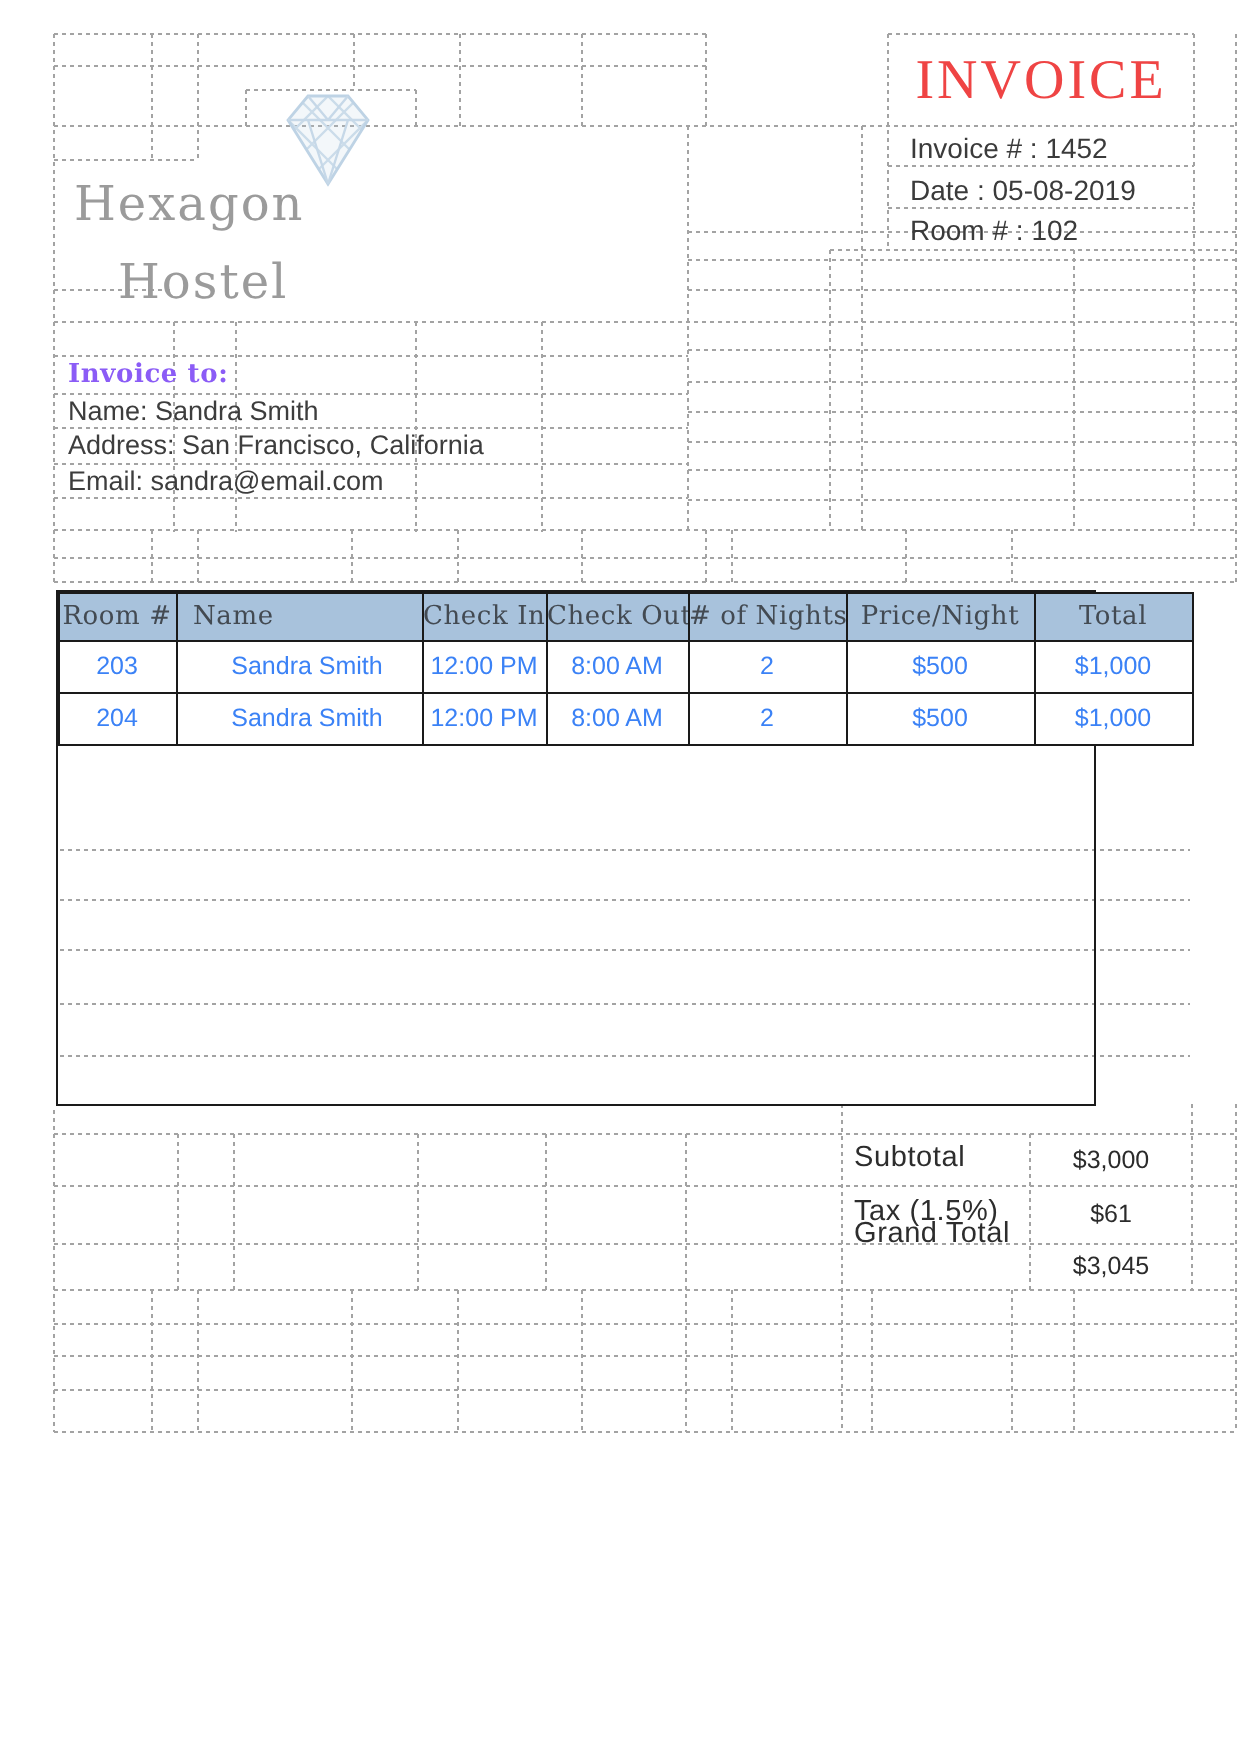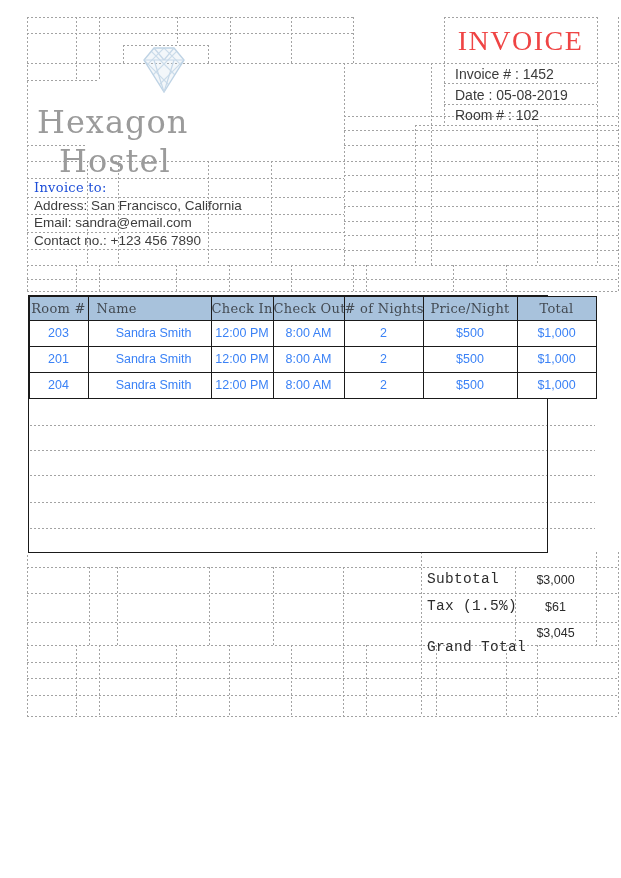--- a/index.html
+++ b/index.html
@@ -7,41 +7,41 @@
         font-family:"Liberation Sans",sans-serif;}
   svg.gridlines{position:absolute;left:0;top:0;z-index:0;}
   svg.gem{position:absolute;left:141px;top:45px;z-index:1;}
 
   .invoice-title{position:absolute;left:444px;top:20px;width:153px;height:42px;line-height:42px;
         text-align:center;font-family:"Liberation Serif",serif;font-size:28px;letter-spacing:1.5px;
         color:#ef4444;z-index:3;}
   .meta{position:absolute;left:455px;height:20px;line-height:20px;font-size:14px;color:#3b3b3b;z-index:3;white-space:nowrap;}
   .m0{top:64px;} .m1{top:85px;} .m2{top:105px;}
 
-  .logo{position:absolute;left:37px;top:83px;font-family:"DejaVu Serif",serif;font-size:32px;
-        line-height:39px;color:#9b9b9b;letter-spacing:1px;z-index:3;margin-top:20px;}
+  .logo{position:absolute;left:37px;top:83px;font-family:"DejaVu Serif",serif;font-size:24px;
+        line-height:39px;color:#9b9b9b;letter-spacing:1px;z-index:3;}
   .logo .l2{margin-left:22px;}
 
-  .billto-h{position:absolute;left:34px;top:180px;font-family:"DejaVu Serif",serif;font-weight:normal;
-        font-size:13px;color:#1d4ed8;letter-spacing:.3px;z-index:3;}
+  .billto-h{position:absolute;left:34px;top:180px;font-family:"DejaVu Serif",serif;font-weight:bold;
+        font-size:13px;color:#8b5cf6;letter-spacing:.3px;z-index:3;}
   .billto{position:absolute;left:34px;top:197px;font-size:13.5px;color:#3d3d3d;line-height:17.4px;z-index:3;}
 
   .table-frame{position:absolute;left:27.5px;top:294.5px;width:520px;height:258px;
         border:1.6px solid #1a1a1a;box-sizing:border-box;z-index:2;background:transparent;}
   .table-frame table{width:100%;border-collapse:collapse;table-layout:fixed;}
   .table-frame th{background:#a8c2dc;font-family:"DejaVu Serif",serif;font-weight:normal;font-size:13px;
         color:#434a52;height:23px;border:1px solid #1a1a1a;letter-spacing:.3px;padding:0;overflow:hidden;white-space:nowrap;}
   .table-frame td{height:25px;font-size:12.5px;color:#3b82f6;border:1px solid #1a1a1a;text-align:center;
         padding:0;overflow:hidden;white-space:nowrap;background:#ffffff;}
   .tl{text-align:left;padding-left:8px !important;}
 
-  .tlabel{position:absolute;left:427px;font-family:Liberation Mono, monospace;font-size:14.5px;color:#2d2d2d;
+  .tlabel{position:absolute;left:427px;font-family:Liberation Sans, sans-serif;font-size:14.5px;color:#2d2d2d;
         letter-spacing:.3px;white-space:nowrap;z-index:3;}
   .tvalue{position:absolute;left:515px;width:81px;text-align:center;font-size:12.5px;color:#2b2b2b;z-index:3;}
-  .t0l{top:571px;} .t1l{top:598px;} .t2l{top:639px;text-align:center;}
+  .t0l{top:571px;} .t1l{top:598px;} .t2l{top:609px;text-align:center;}
   .t0v{top:573px;text-align:center;} .t1v{top:600px;} .t2v{top:626px;}
 
   .footer{position:absolute;left:34px;top:785px;font-size:14px;color:#8e8e8e;line-height:17px;z-index:3;}
 </style>
 </head>
 <body>
 
 <div class="page">
 
   <svg class="gridlines" width="621" height="878" viewBox="0 0 621 878" shape-rendering="crispEdges">
@@ -72,23 +72,23 @@
   <div class="meta m1">Date : 05-08-2019</div>
   <div class="meta m2">Room # : 102</div>
 
   <div class="logo">
     <div>Hexagon</div>
     <div class="l2">Hostel</div>
   </div>
 
   <div class="billto-h">Invoice to:</div>
   <div class="billto">
+    <div>Name: Sandra Smith</div>
     <div>Address: San Francisco, California</div>
     <div>Email: sandra@email.com</div>
-    <div>Contact no.: +123 456 7890</div>
   </div>
 
   <div class="table-frame">
     <table>
       <colgroup>
         <col style="width:59px">
           <col style="width:123px">
           <col style="width:62px">
           <col style="width:71px">
         <col style="width:79px">
@@ -110,29 +110,20 @@
         <tr>
           <td>203</td>
           <td class="tl">Sandra Smith</td>
           <td>12:00 PM</td>
           <td>8:00 AM</td>
           <td>2</td>
           <td>$500</td>
           <td>$1,000</td>
         </tr>
         <tr>
-          <td>201</td>
-          <td class="tl">Sandra Smith</td>
-          <td>12:00 PM</td>
-          <td>8:00 AM</td>
-          <td>2</td>
-          <td>$500</td>
-          <td>$1,000</td>
-        </tr>
-        <tr>
           <td>204</td>
           <td class="tl">Sandra Smith</td>
           <td>12:00 PM</td>
           <td>8:00 AM</td>
           <td>2</td>
           <td>$500</td>
           <td>$1,000</td>
         </tr>
       </tbody>
     </table>

